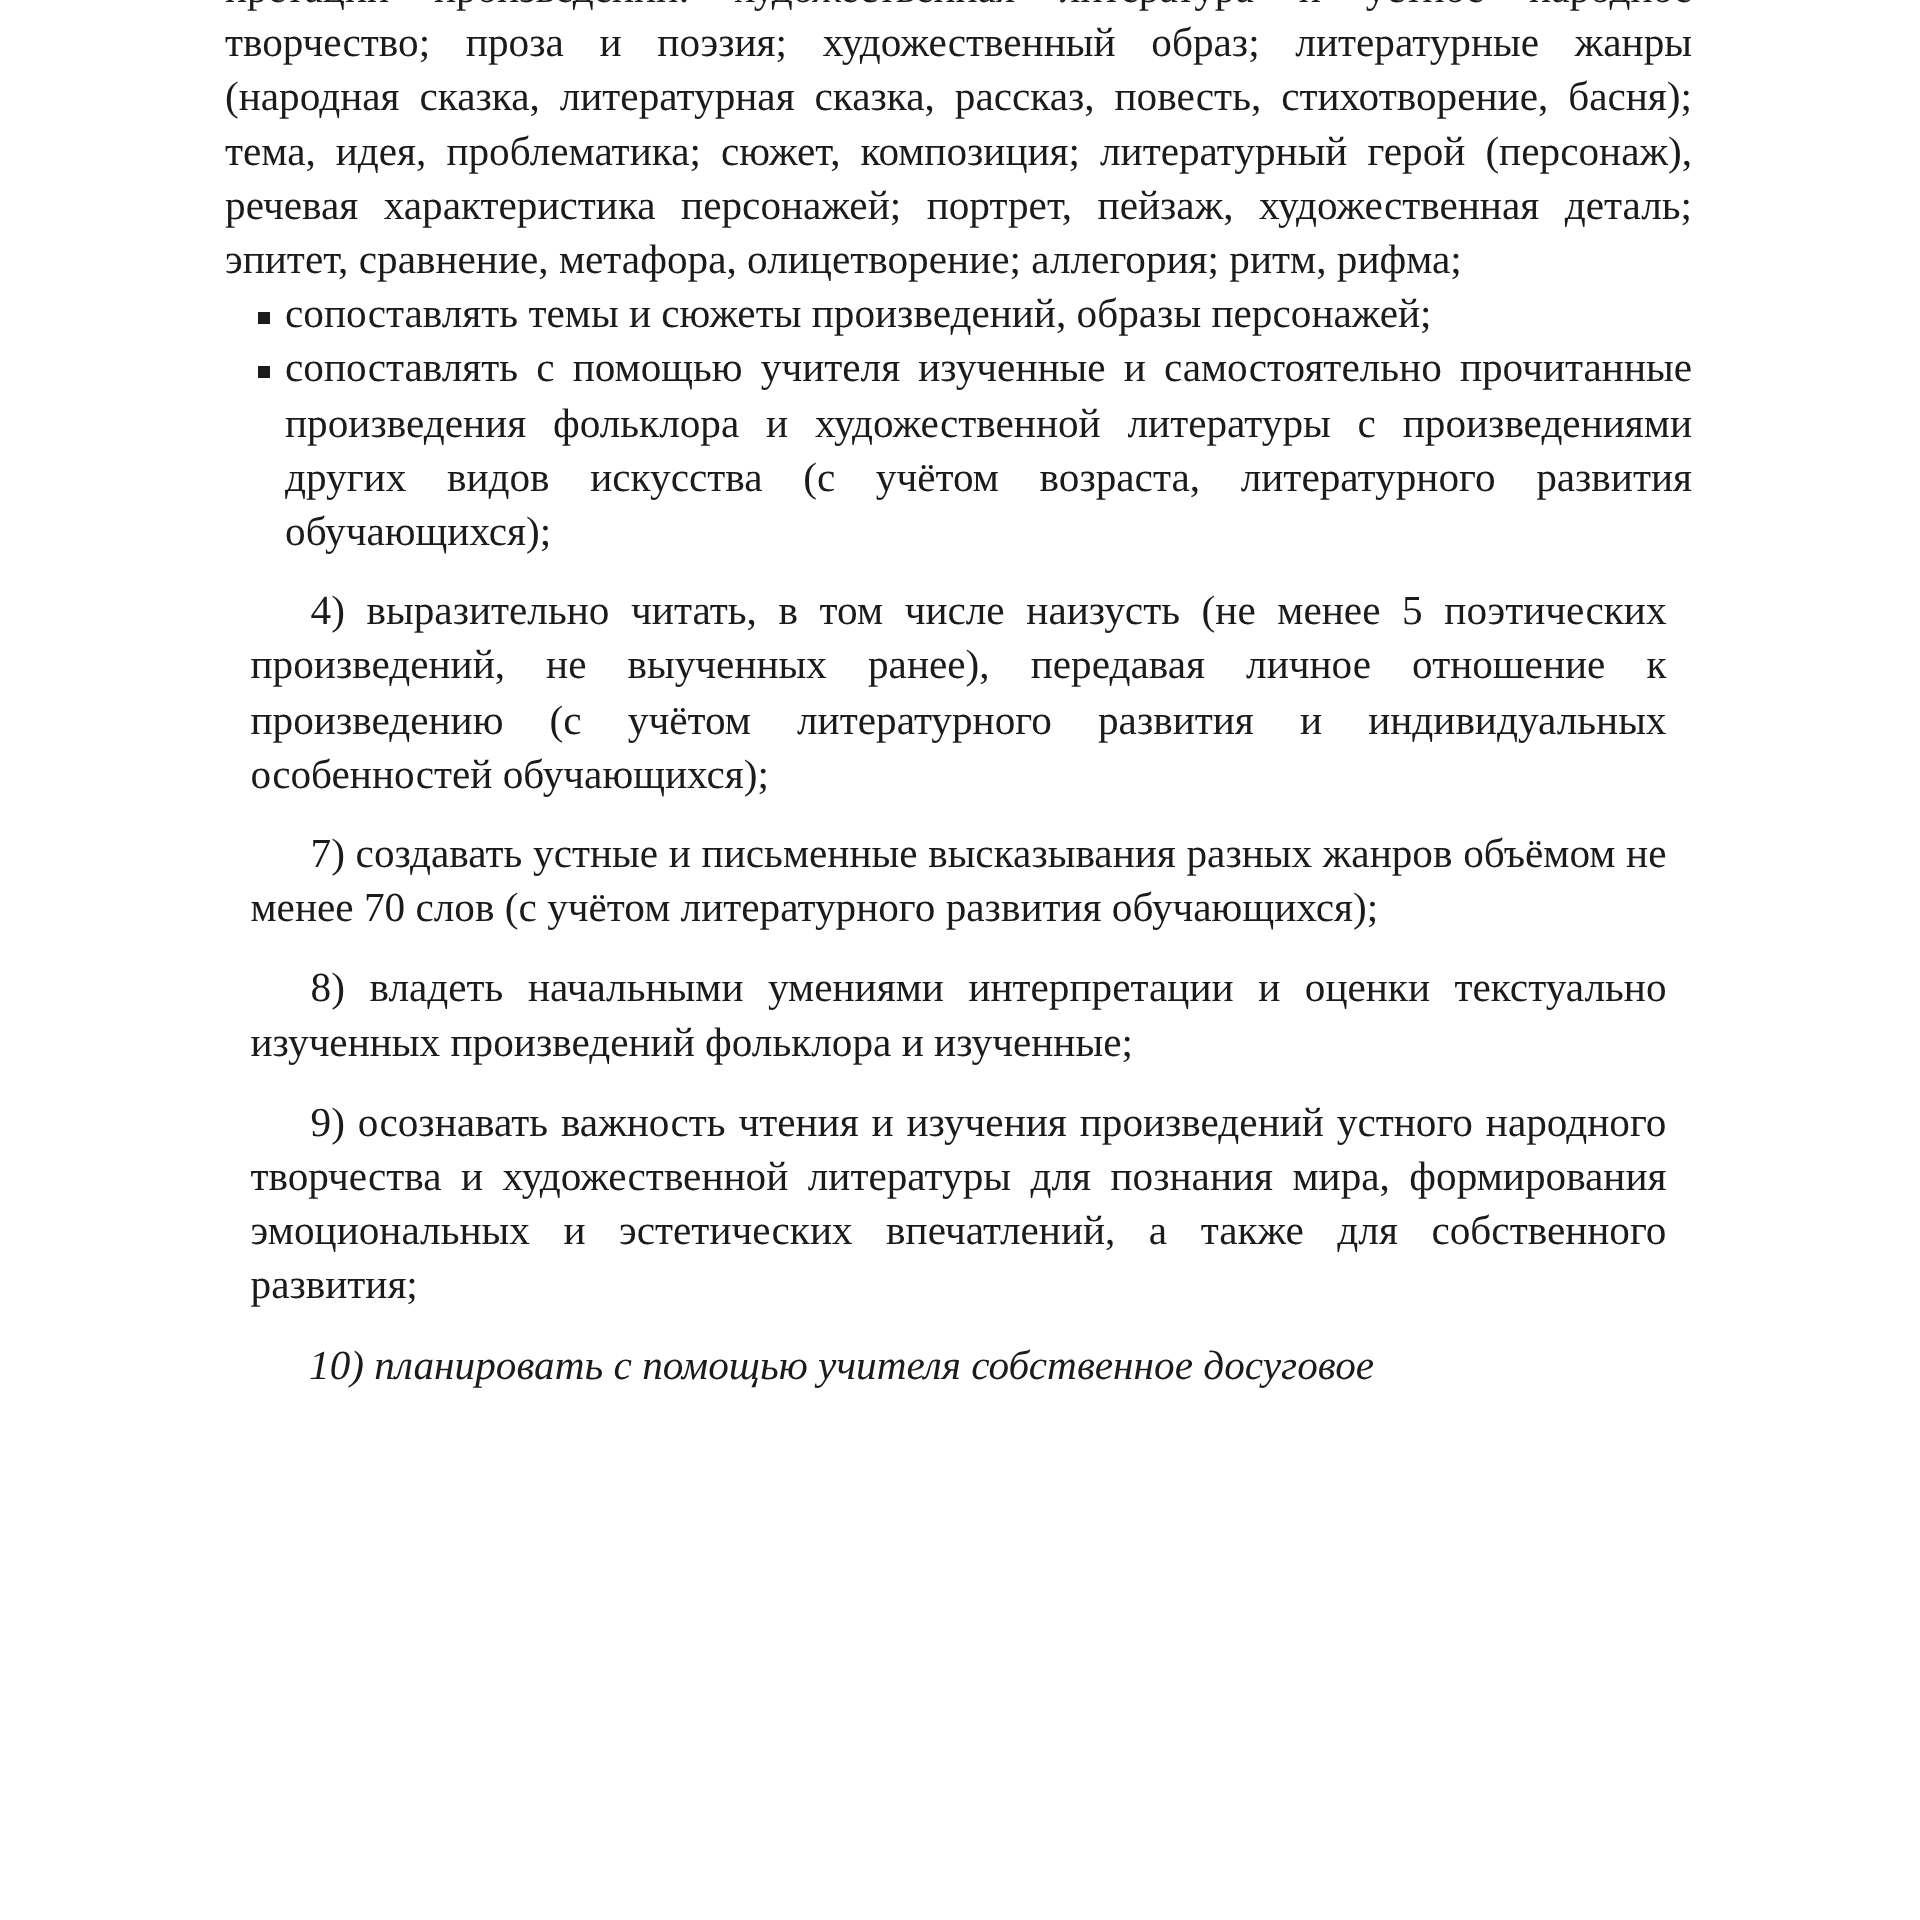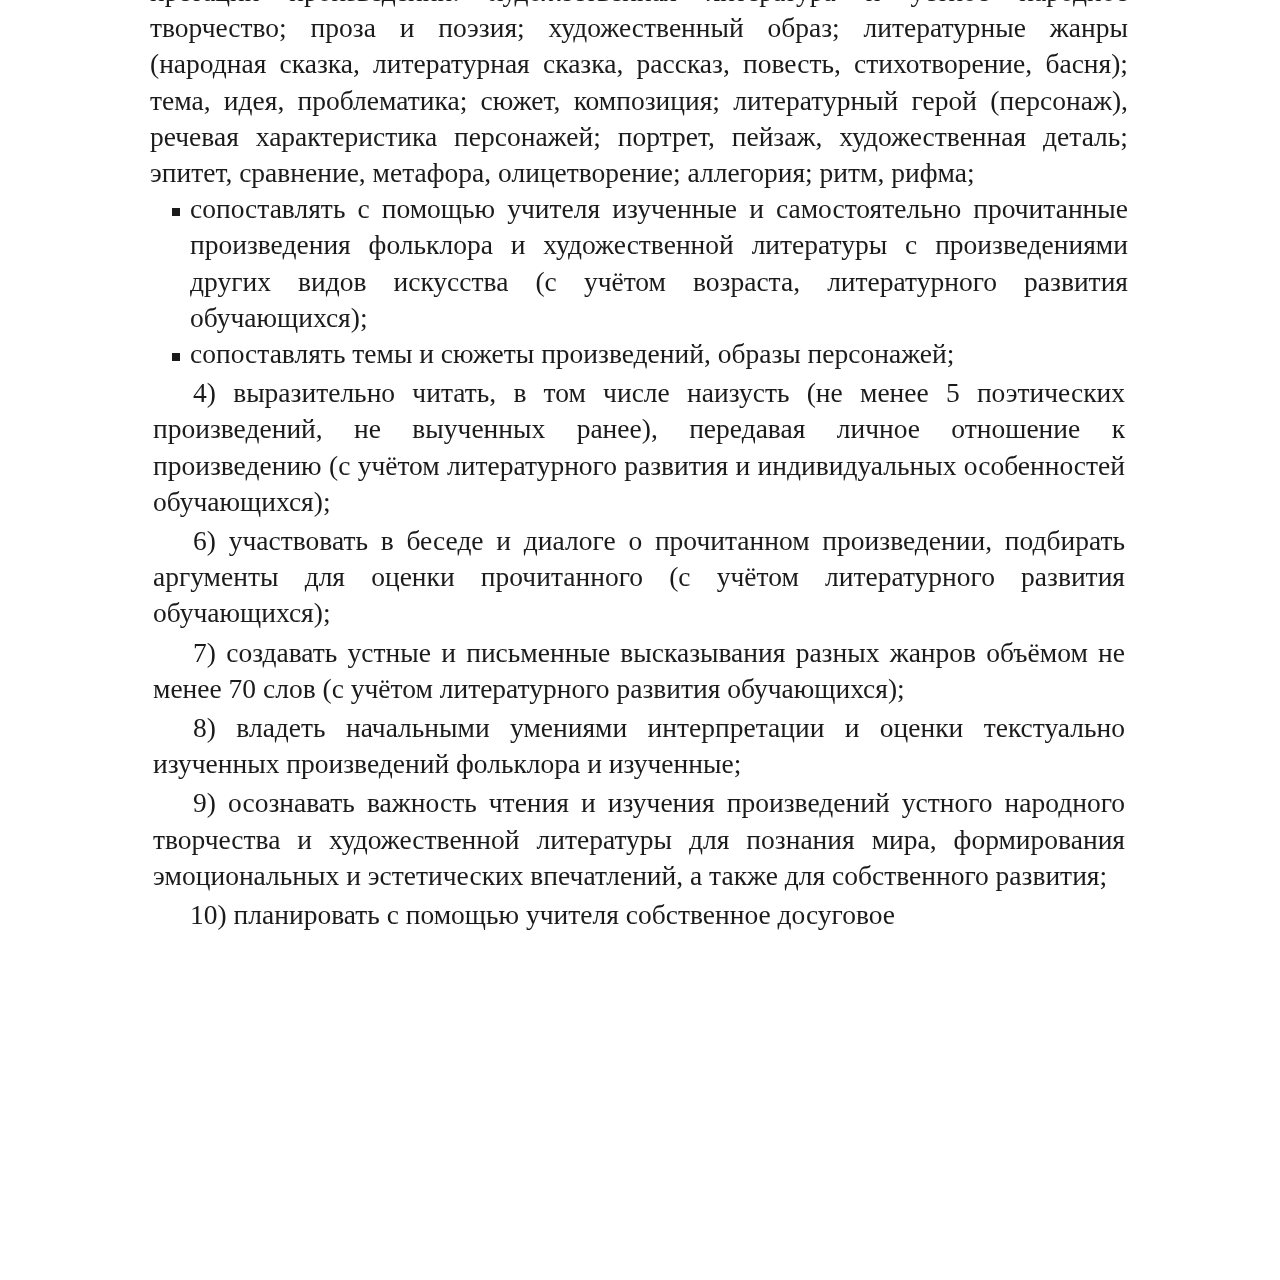--- a/index.html
+++ b/index.html
@@ -41,21 +41,21 @@
 
   
   p.cont {
     margin: 0;
     text-indent: 0;
     text-align: justify;
   }
 
   
   p.num {
-    margin: 3px;
+    margin: 17px;
     text-indent: 40px;
     text-align: justify;
   }
 
   
   .bullet {
     position: relative;
     margin: 0;
     padding-left: 40px;
     text-align: justify;
@@ -65,52 +65,52 @@
     left: 22px;
     top: 17px;
     width: 8px;
     height: 8px;
     background: #1b1b1b;
     display: block;
   }
 
   
   p.clipped-bottom {
-    margin: 0;
+    margin: 16px;
     text-indent: 40px;
+    font-style: italic;
   }
 
   
   .label { white-space: nowrap; }
 
   
   p { orphans: 1; widows: 1; }
 </style>
 </head>
 <body>
 
 <div id="page">
   <div id="textcolumn">
 
     <p class="cont">претации произведений: художественная литература и устное народное творчество; проза и поэзия; художественный образ; литературные жанры (народная сказка, литературная сказка, рассказ, повесть, стихотворение, басня); тема, идея, проблематика; сюжет, композиция; литературный герой (персонаж), речевая характеристика персонажей; портрет, пейзаж, художественная деталь; эпитет, сравнение, метафора, олицетворение; аллегория; ритм, рифма;</p>
 
     <div class="bullet">
       <span class="marker"></span>
-      <span>сопоставлять с помощью учителя изученные и самостоятельно прочитанные произведения фольклора и художественной литературы с произведениями других видов искусства (с учётом возраста, литературного развития обучающихся);</span>
+      <span>сопоставлять темы и сюжеты произведений, образы персонажей;</span>
     </div>
 
     <div class="bullet">
       <span class="marker"></span>
-      <span>сопоставлять темы и сюжеты произведений, образы персонажей;</span>
+      <span>сопоставлять с помощью учителя изученные и самостоятельно прочитанные произведения фольклора и художественной литературы с произведениями других видов искусства (с учётом возраста, литературного развития обучающихся);</span>
     </div>
 
     <p class="num"><span class="label">4)</span><span> </span><span>выразительно читать, в том числе наизусть (не менее 5 поэтических произведений, не выученных ранее), передавая личное отношение к произведению (с учётом литературного развития и индивидуальных особенностей обучающихся);</span></p>
 
 
-    <p class="num"><span class="label">6)</span><span> </span><span>участвовать в беседе и диалоге о прочитанном произведении, подбирать аргументы для оценки прочитанного (с учётом литературного развития обучающихся);</span></p>
 
     <p class="num"><span class="label">7)</span><span> </span><span>создавать устные и письменные высказывания разных жанров объёмом не менее 70 слов (с учётом литературного развития обучающихся);</span></p>
 
     <p class="num"><span class="label">8)</span><span> </span><span>владеть начальными умениями интерпретации и оценки текстуально изученных произведений фольклора и изученные;</span></p>
 
     <p class="num"><span class="label">9)</span><span> </span><span>осознавать важность чтения и изучения произведений устного народного творчества и художественной литературы для познания мира, формирования эмоциональных и эстетических впечатлений, а также для собственного развития;</span></p>
 
     <p class="clipped-bottom"><span class="label">10)</span><span> </span><span>планировать с помощью учителя собственное досуговое</span></p>
 
   </div>

